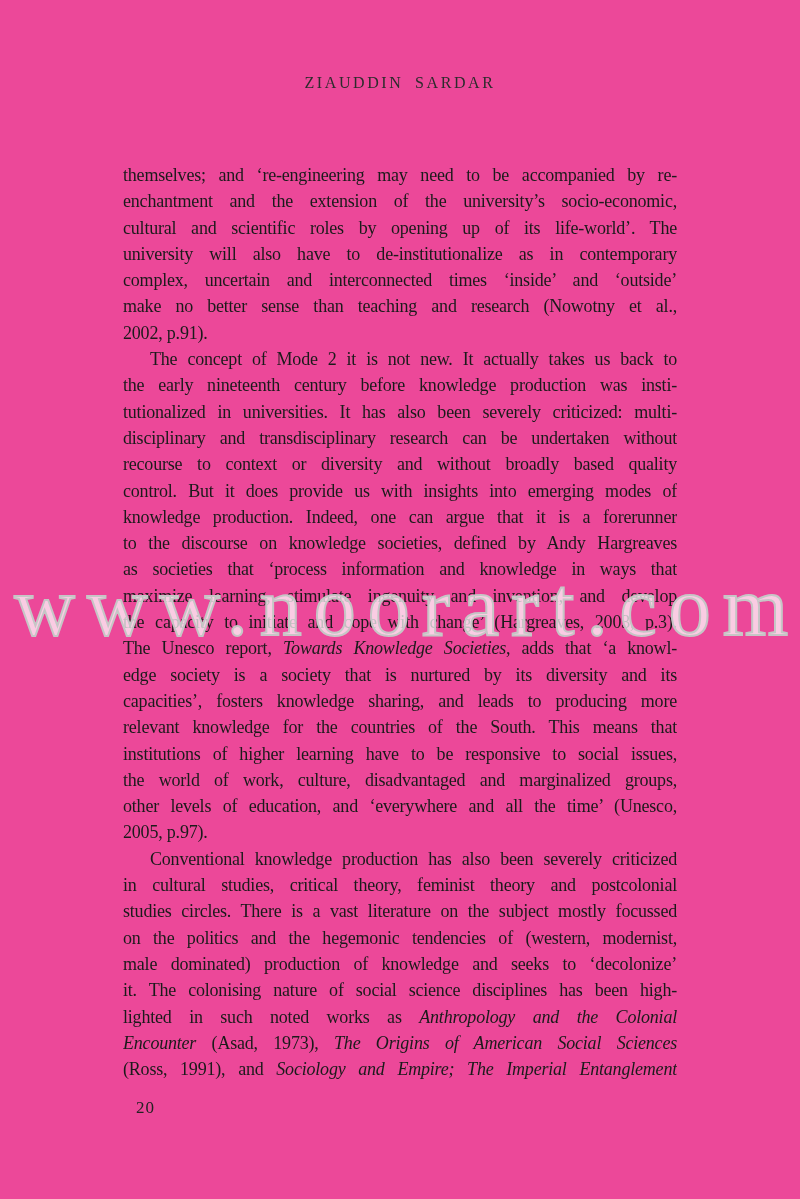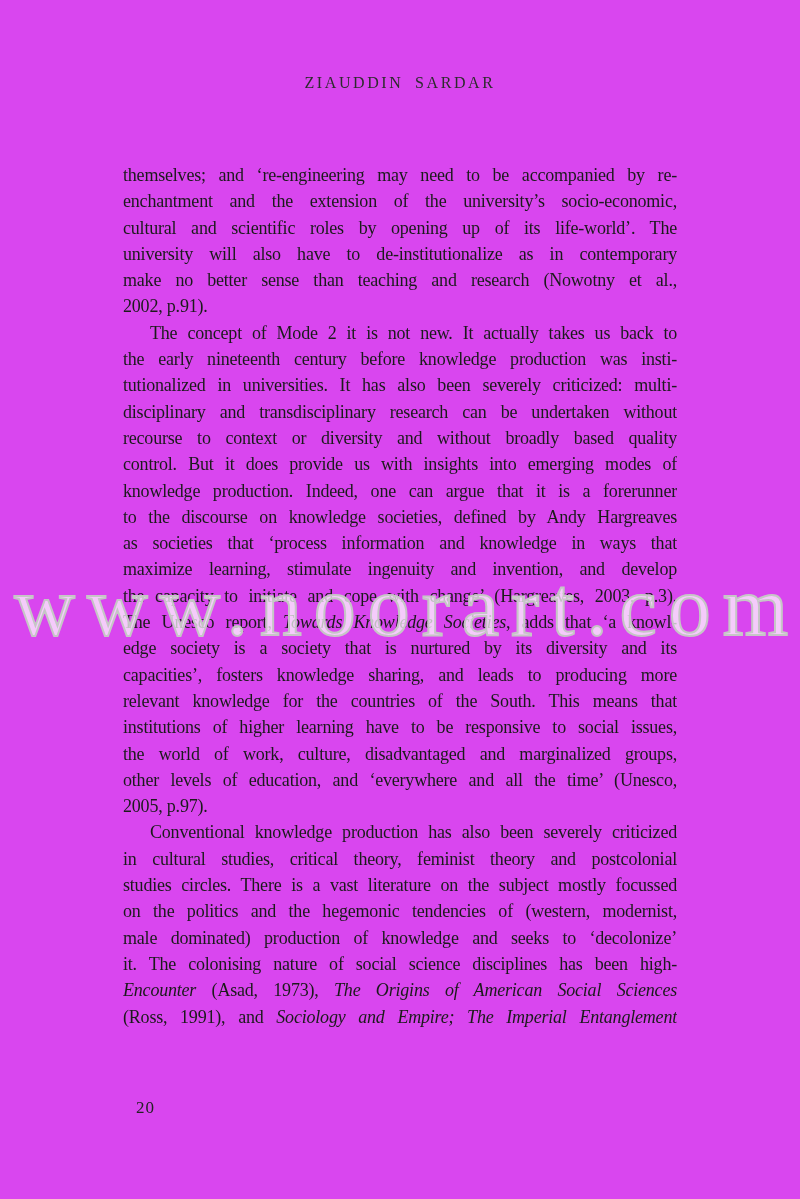--- a/index.html
+++ b/index.html
@@ -1,21 +1,21 @@
 <!DOCTYPE html>
 <html><head>
 <meta charset="utf-8">
 <style>
   html, body { margin: 0; padding: 0; background: #e9e9e9; }
   .page {
     position: relative;
     width: 800px;
     height: 1199px;
     margin: 0 auto;
-    background: #d946ef;
+    background: #ec4899;
     overflow: hidden;
     font-family: "Liberation Serif", "DejaVu Serif", serif;
     color: #1b1b1b;
   }
   .running-header {
     position: absolute;
     top: 74px;
     left: 123px;
     width: 554px;
     text-align: center;
@@ -73,20 +73,21 @@
 <body>
 
 <div class="page">
   <div class="running-header">ZIAUDDIN SARDAR</div>
 
   <div class="text-block">
       <div class="line"><span>themselves; and ‘re-engineering may need to be accompanied by re-</span></div>
       <div class="line"><span>enchantment and the extension of the university’s socio-economic,</span></div>
       <div class="line"><span>cultural and scientific roles by opening up of its life-world’. The</span></div>
       <div class="line"><span>university will also have to de-institutionalize as in contemporary</span></div>
+      <div class="line"><span>complex, uncertain and interconnected times ‘inside’ and ‘outside’</span></div>
       <div class="line"><span>make no better sense than teaching and research (Nowotny et al.,</span></div>
       <div class="line last"><span>2002, p.91).</span></div>
       <div class="line indent"><span>The concept of Mode 2 it is not new. It actually takes us back to</span></div>
       <div class="line"><span>the early nineteenth century before knowledge production was insti-</span></div>
       <div class="line"><span>tutionalized in universities. It has also been severely criticized: multi-</span></div>
       <div class="line"><span>disciplinary and transdisciplinary research can be undertaken without</span></div>
       <div class="line"><span>recourse to context or diversity and without broadly based quality</span></div>
       <div class="line"><span>control. But it does provide us with insights into emerging modes of</span></div>
       <div class="line"><span>knowledge production. Indeed, one can argue that it is a forerunner</span></div>
       <div class="line"><span>to the discourse on knowledge societies, defined by Andy Hargreaves</span></div>
@@ -100,20 +101,21 @@
       <div class="line"><span>institutions of higher learning have to be responsive to social issues,</span></div>
       <div class="line"><span>the world of work, culture, disadvantaged and marginalized groups,</span></div>
       <div class="line"><span>other levels of education, and ‘everywhere and all the time’ (Unesco,</span></div>
       <div class="line last"><span>2005, p.97).</span></div>
       <div class="line indent"><span>Conventional knowledge production has also been severely criticized</span></div>
       <div class="line"><span>in cultural studies, critical theory, feminist theory and postcolonial</span></div>
       <div class="line"><span>studies circles. There is a vast literature on the subject mostly focussed</span></div>
       <div class="line"><span>on the politics and the hegemonic tendencies of (western, modernist,</span></div>
       <div class="line"><span>male dominated) production of knowledge and seeks to ‘decolonize’</span></div>
       <div class="line"><span>it. The colonising nature of social science disciplines has been high-</span></div>
+      <div class="line"><span>lighted in such noted works as </span><span class="it">Anthropology and the Colonial</span></div>
       <div class="line"><span class="it">Encounter</span><span> (Asad, 1973), </span><span class="it">The Origins of American Social Sciences</span></div>
       <div class="line"><span>(Ross, 1991), and </span><span class="it">Sociology and Empire; The Imperial Entanglement</span></div>
     </div>
 
   <div class="watermark">www.noorart.com</div>
 
   <div class="page-number">20</div>
 </div>
 
 </body></html>

